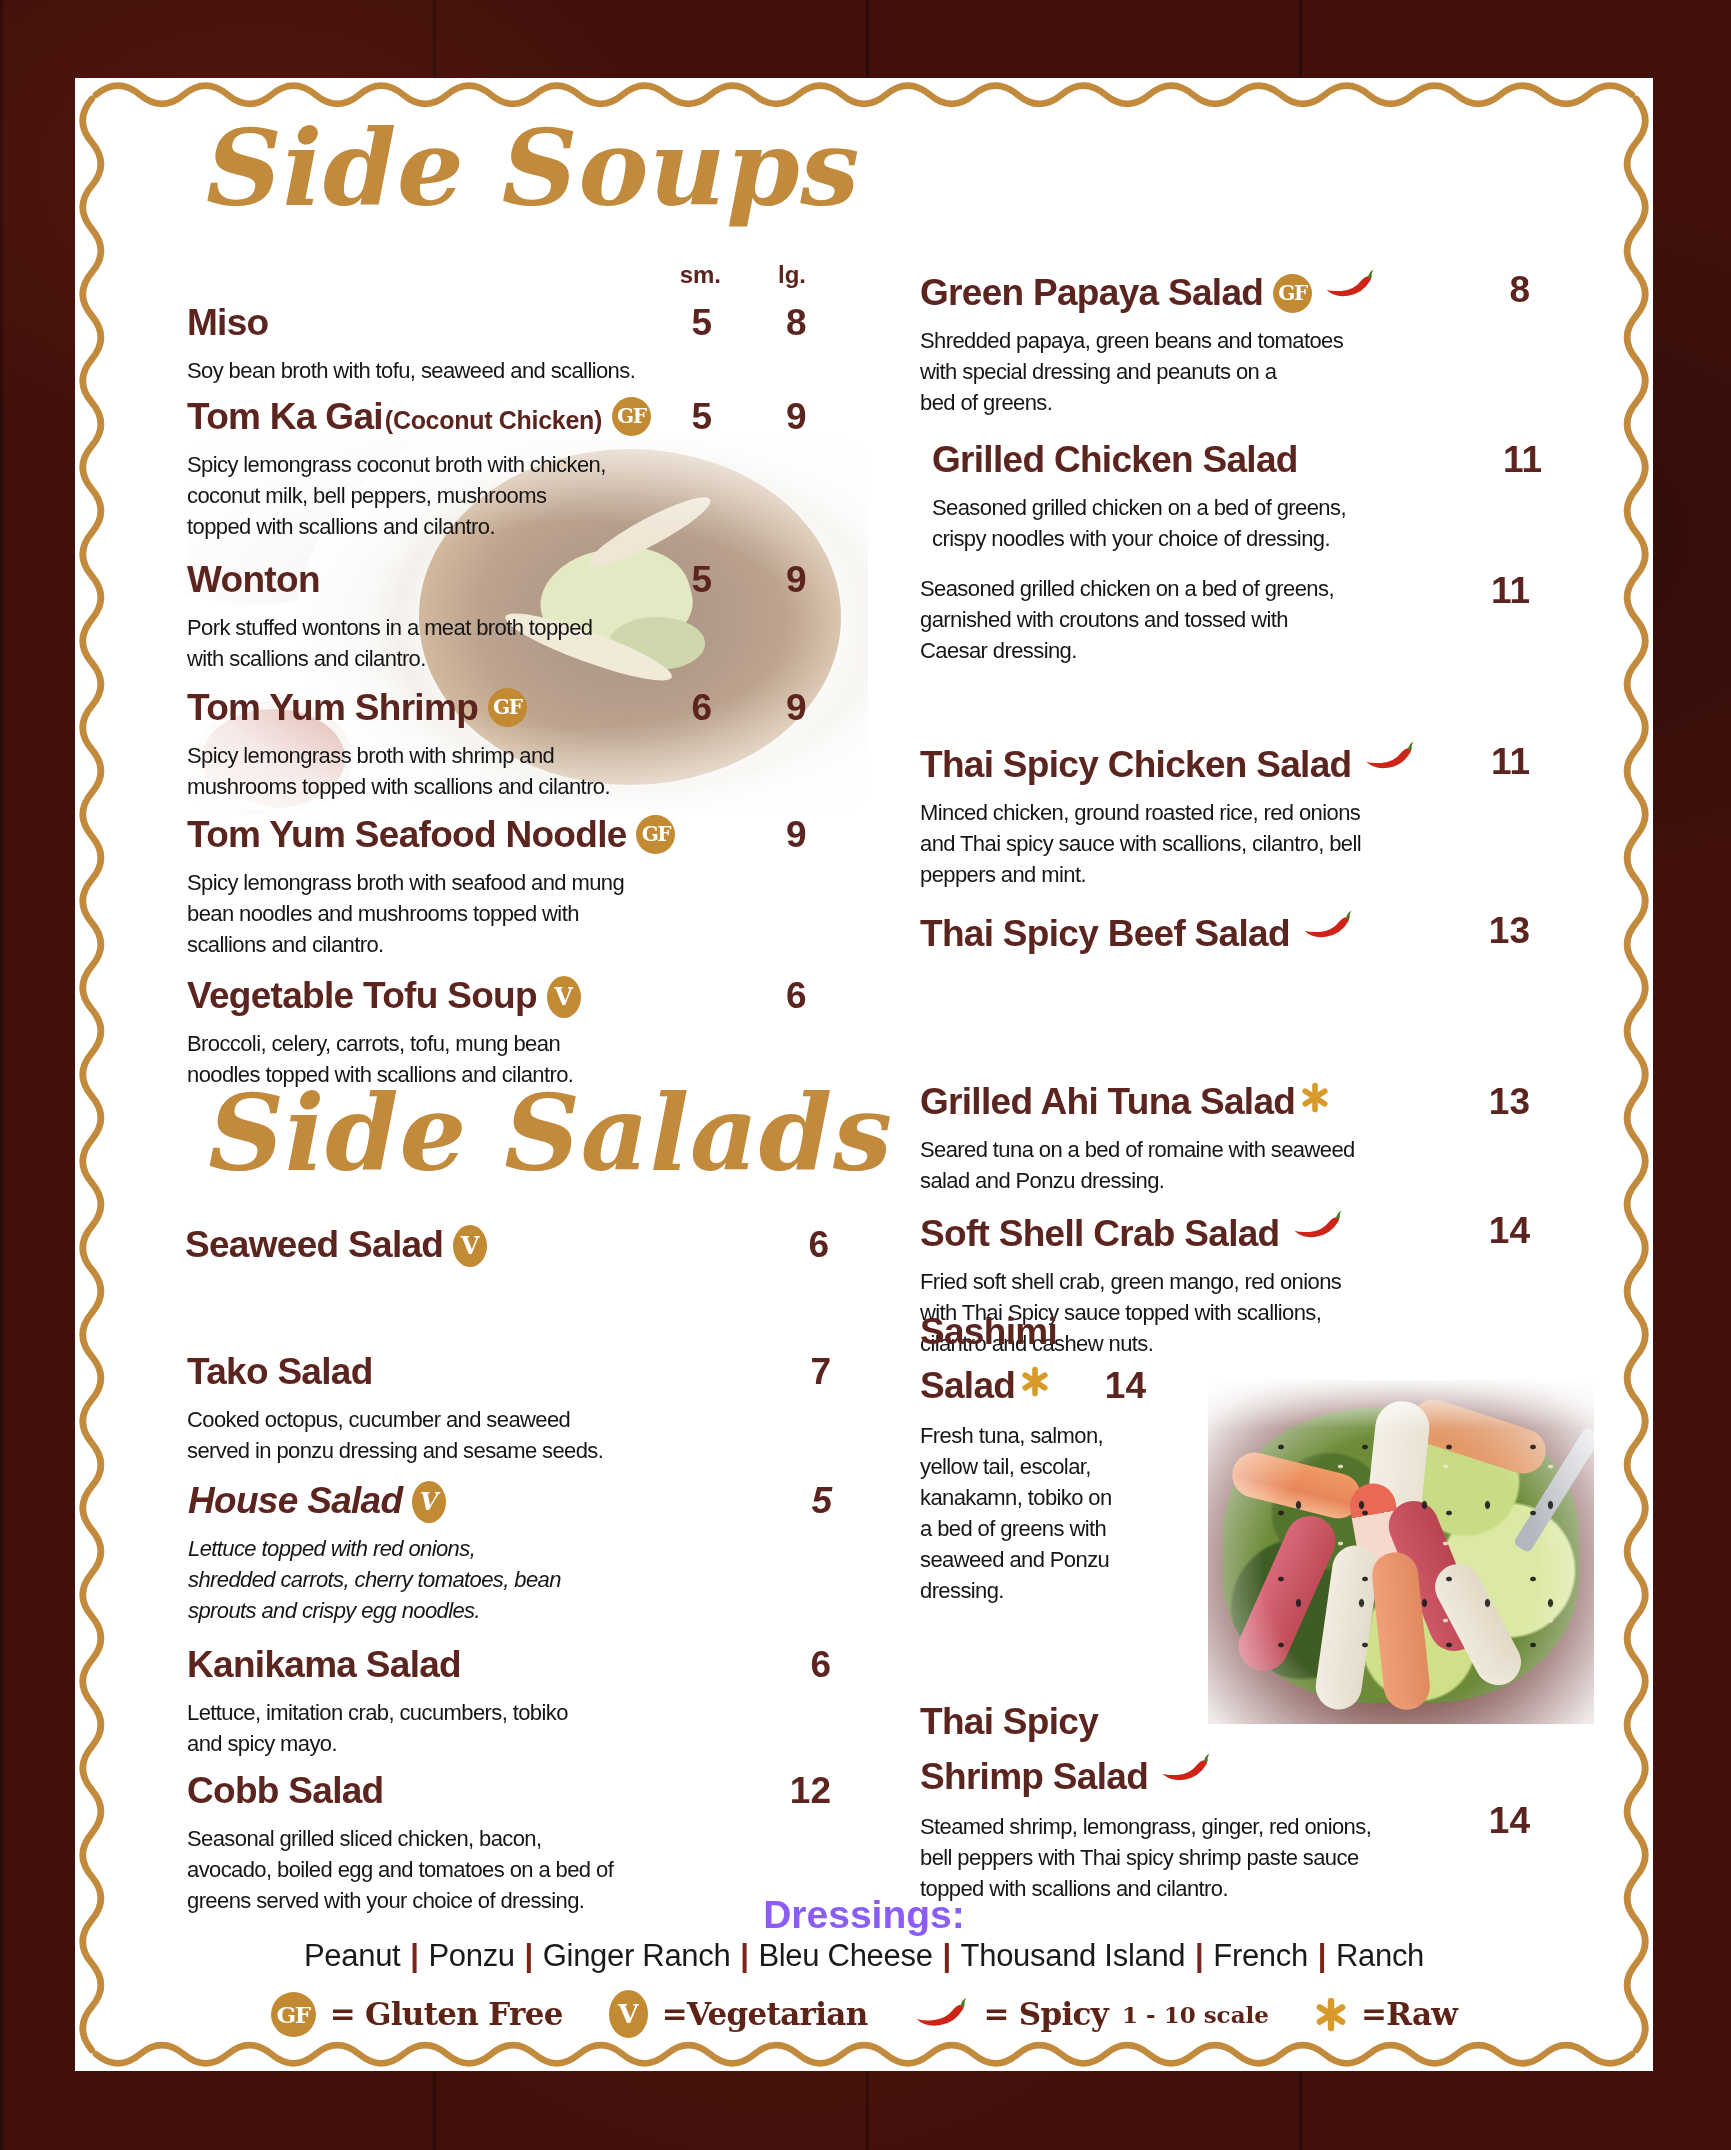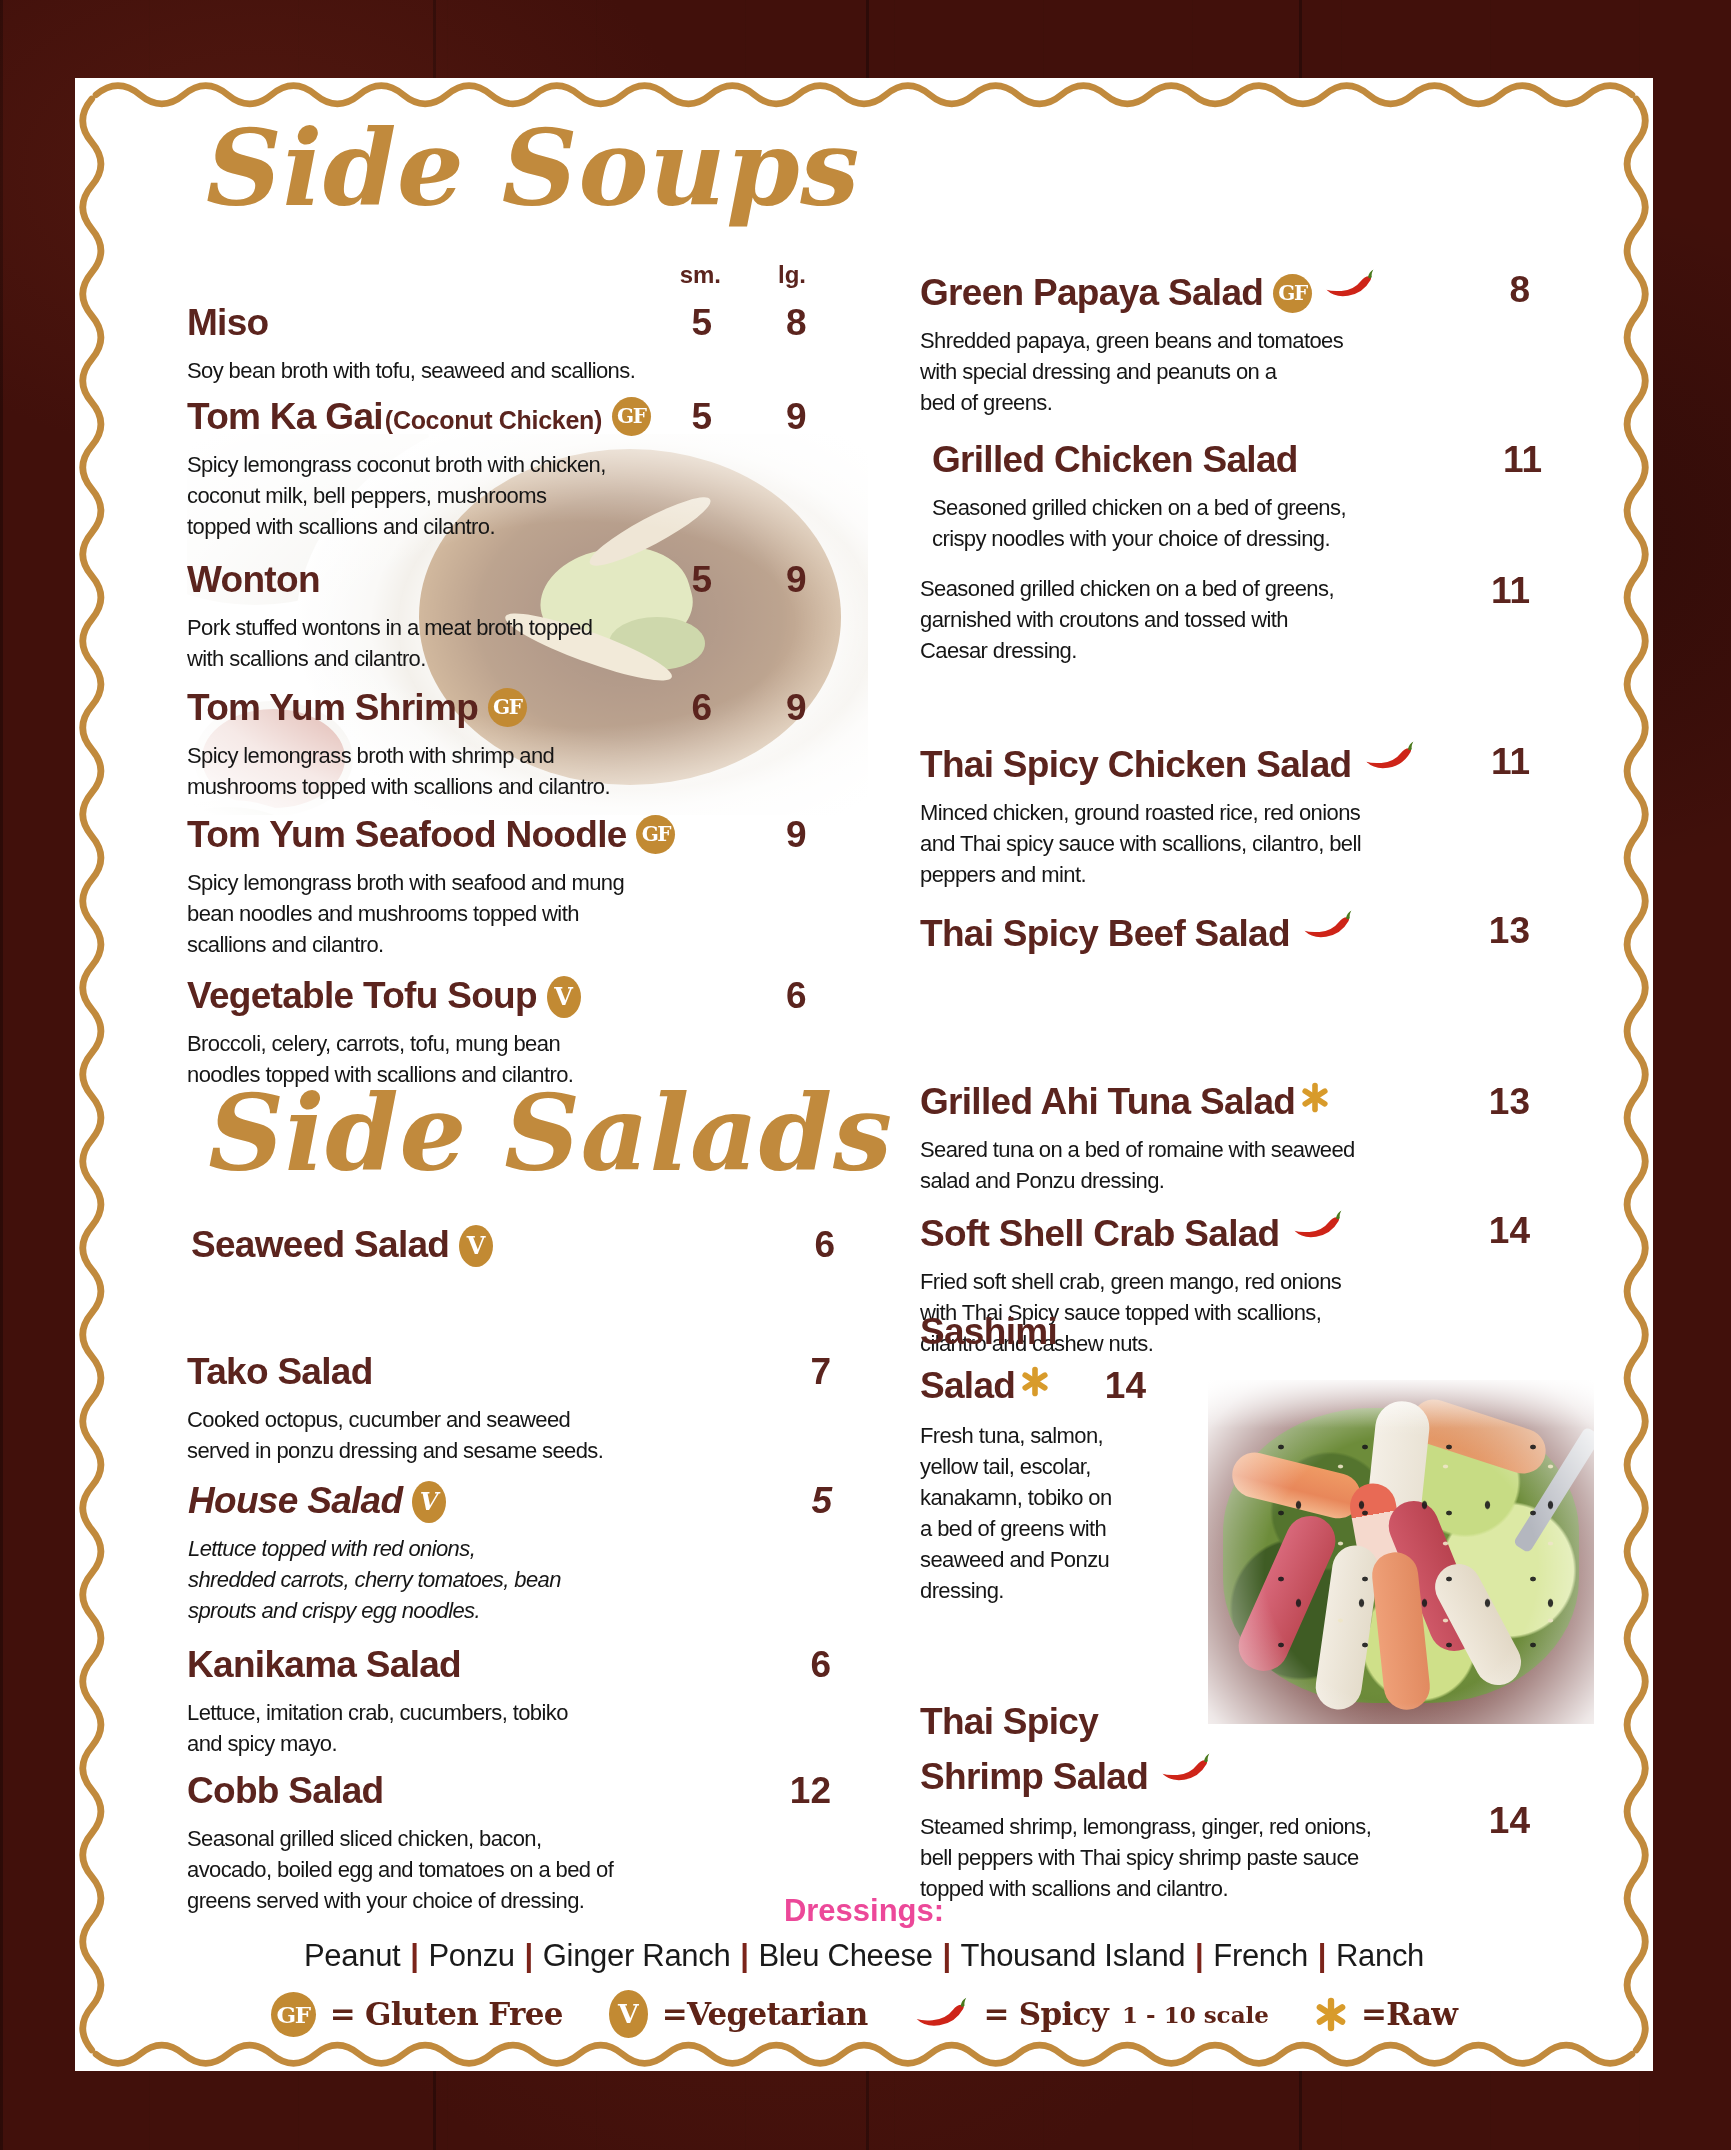--- a/index.html
+++ b/index.html
@@ -41,21 +41,21 @@
        font-family:"DejaVu Serif",serif;font-weight:bold;font-size:20px;line-height:39px;text-align:center;
        letter-spacing:-1.4px;vertical-align:5.6px;margin-left:9.8px;}
   .bv{display:inline-block;width:34px;height:42px;border-radius:50%;background:#c28a33;color:#fff;
       font-family:"DejaVu Serif",serif;font-weight:bold;font-size:24px;line-height:42px;text-align:center;
       vertical-align:2.8px;margin-left:9.8px;}
   .chili{vertical-align:4.2px;margin-left:11.2px;transform:rotate(-4deg);}
   .rawic{vertical-align:1.4px;margin-left:5.6px;}
 
   
   .center-line{position:absolute;left:0;width:1578px;text-align:center;z-index:3;}
-  #dr-title{font-size:31px;font-weight:bold;color:#ec4899;}
+  #dr-title{font-size:39px;font-weight:bold;color:#8b5cf6;}
   #dr-list{font-size:31px;color:#1a1a1a;letter-spacing:-0.3px;}
   #dr-list .sep{color:#7b241a;padding:0 9.8px;font-weight:bold;}
   #legend{position:absolute;left:0;width:1578px;display:flex;justify-content:center;align-items:center;
           gap:14px;z-index:3;font-family:"DejaVu Serif",serif;font-weight:bold;color:#5e2317;}
   #legend .lt{font-size:31px;letter-spacing:-0.7px;}
   #legend .ln{font-size:23px;}
   #legend .bgf{width:45px;height:45px;line-height:45px;font-size:23px;vertical-align:0;margin:0;}
   #legend .bv{width:39px;height:48px;line-height:48px;font-size:26.6px;vertical-align:0;margin:0;}
   #legend .gap{width:18px;}
 
@@ -177,21 +177,21 @@
 scallions and cilantro.</div>
     </div>
 
     <div class="item" style="left:112px;top:897px;width:644px;">
       <div class="t"><span class="nm">Vegetable Tofu Soup</span><span class="bv">V</span>
         <span class="p pone">6</span></div>
       <div class="d">Broccoli, celery, carrots, tofu, mung bean
 noodles topped with scallions and cilantro.</div>
     </div>
 
-    <div class="item" style="left:116px;top:1146px;width:644px;">
+    <div class="item" style="left:110px;top:1146px;width:644px;">
       <div class="t"><span class="nm">Seaweed Salad</span><span class="bv">V</span>
         <span class="p pr0">6</span></div>
     </div>
 
     <div class="item" style="left:112px;top:1273px;width:644px;">
       <div class="t"><span class="nm">Tako Salad</span>
         <span class="p pr0">7</span></div>
       <div class="d">Cooked octopus, cucumber and seaweed
 served in ponzu dressing and sesame seeds.</div>
     </div>

